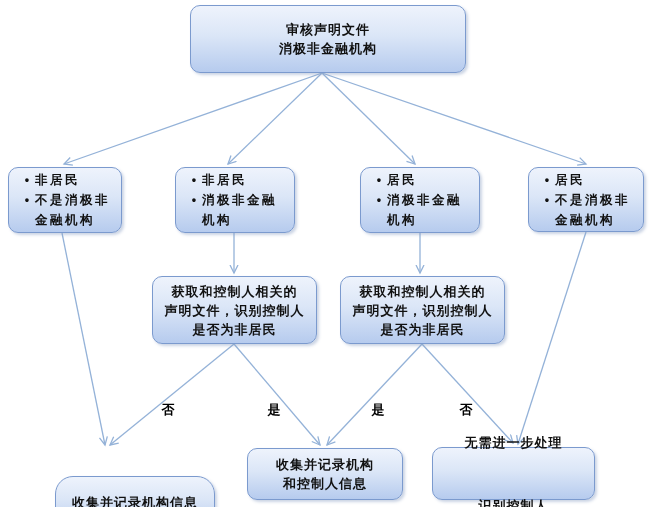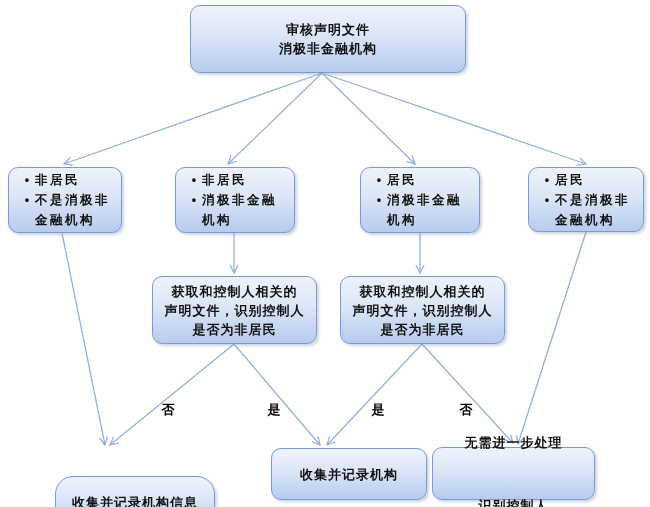--- a/index.html
+++ b/index.html
@@ -60,21 +60,21 @@
   }
   
   #n-root   {left:190px;top:5px;  width:276px;height:68px;}
   #n-case1  {left:8px;  top:167px;width:114px;height:66px;}
   #n-case2  {left:175px;top:167px;width:120px;height:66px;}
   #n-case3  {left:360px;top:167px;width:120px;height:66px;}
   #n-case4  {left:528px;top:167px;width:116px;height:65px;}
   #n-checkL {left:152px;top:276px;width:165px;height:68px;}
   #n-checkR {left:340px;top:276px;width:165px;height:68px;}
   #n-res1   {left:55px; top:476px;width:160px;height:52px;border-radius:18px;}
-  #n-res2   {left:247px;top:448px;width:156px;height:52px;margin-left:24px;}
+  #n-res2   {left:247px;top:448px;width:156px;height:52px;}
   #n-res3   {left:432px;top:447px;width:163px;height:53px;gap:44px;}
   .edge-label{
     position:absolute;
     z-index:2;
     font-size:13px;font-weight:bold;color:#000;
     width:20px;text-align:center;
   }
   #lbl-no-left {left:158px;top:401px;}
   #lbl-yes-left{left:264px;top:401px;}
   #lbl-yes-right{left:368px;top:401px;}
@@ -172,20 +172,21 @@
   <div class="edge-label" id="lbl-yes-left">是</div>
   <div class="edge-label" id="lbl-yes-right">是</div>
   <div class="edge-label" id="lbl-no-right">否</div>
 
   <div id="n-res1" class="node center">
     <span class="tline">收集并记录机构信息</span>
   </div>
 
   <div id="n-res2" class="node center">
     <span class="tline">收集并记录机构</span>
+    <span class="tline">和控制人信息</span>
   </div>
 
   <div id="n-res3" class="node center">
     <span class="tline">无需进一步处理</span>
     <span class="tline">识别控制人</span>
   </div>
 
 </div>
 
 </body></html>

